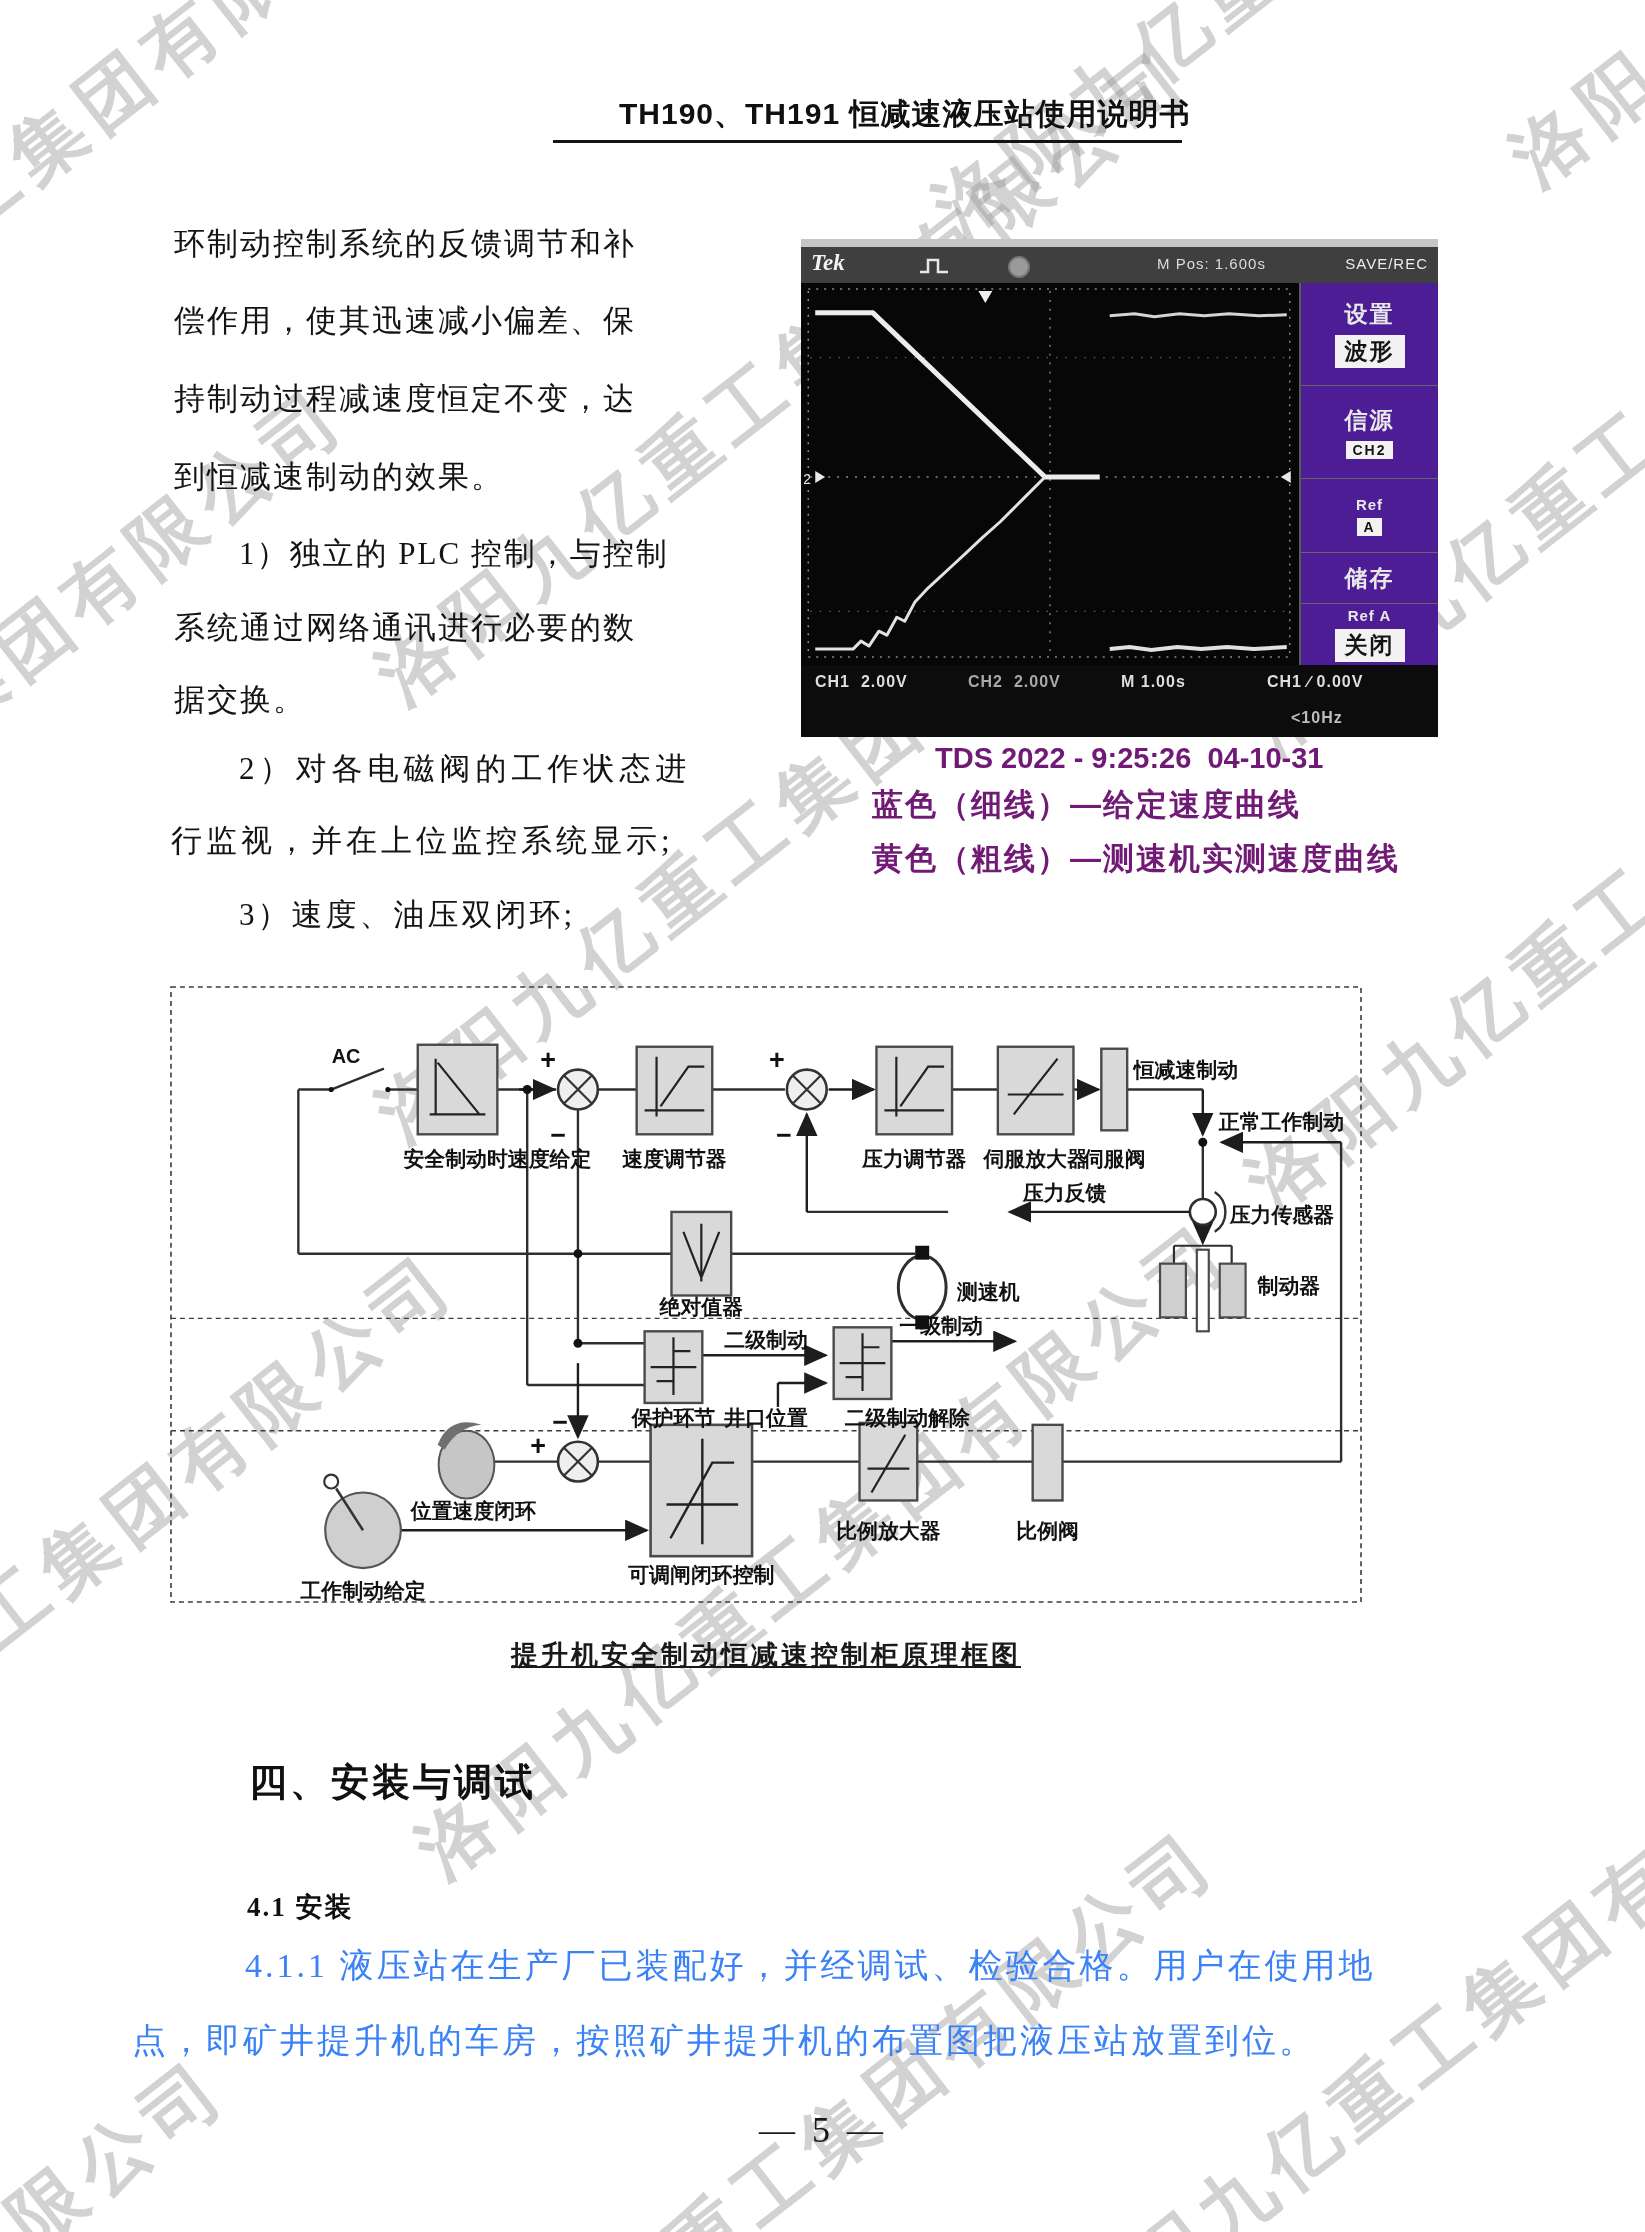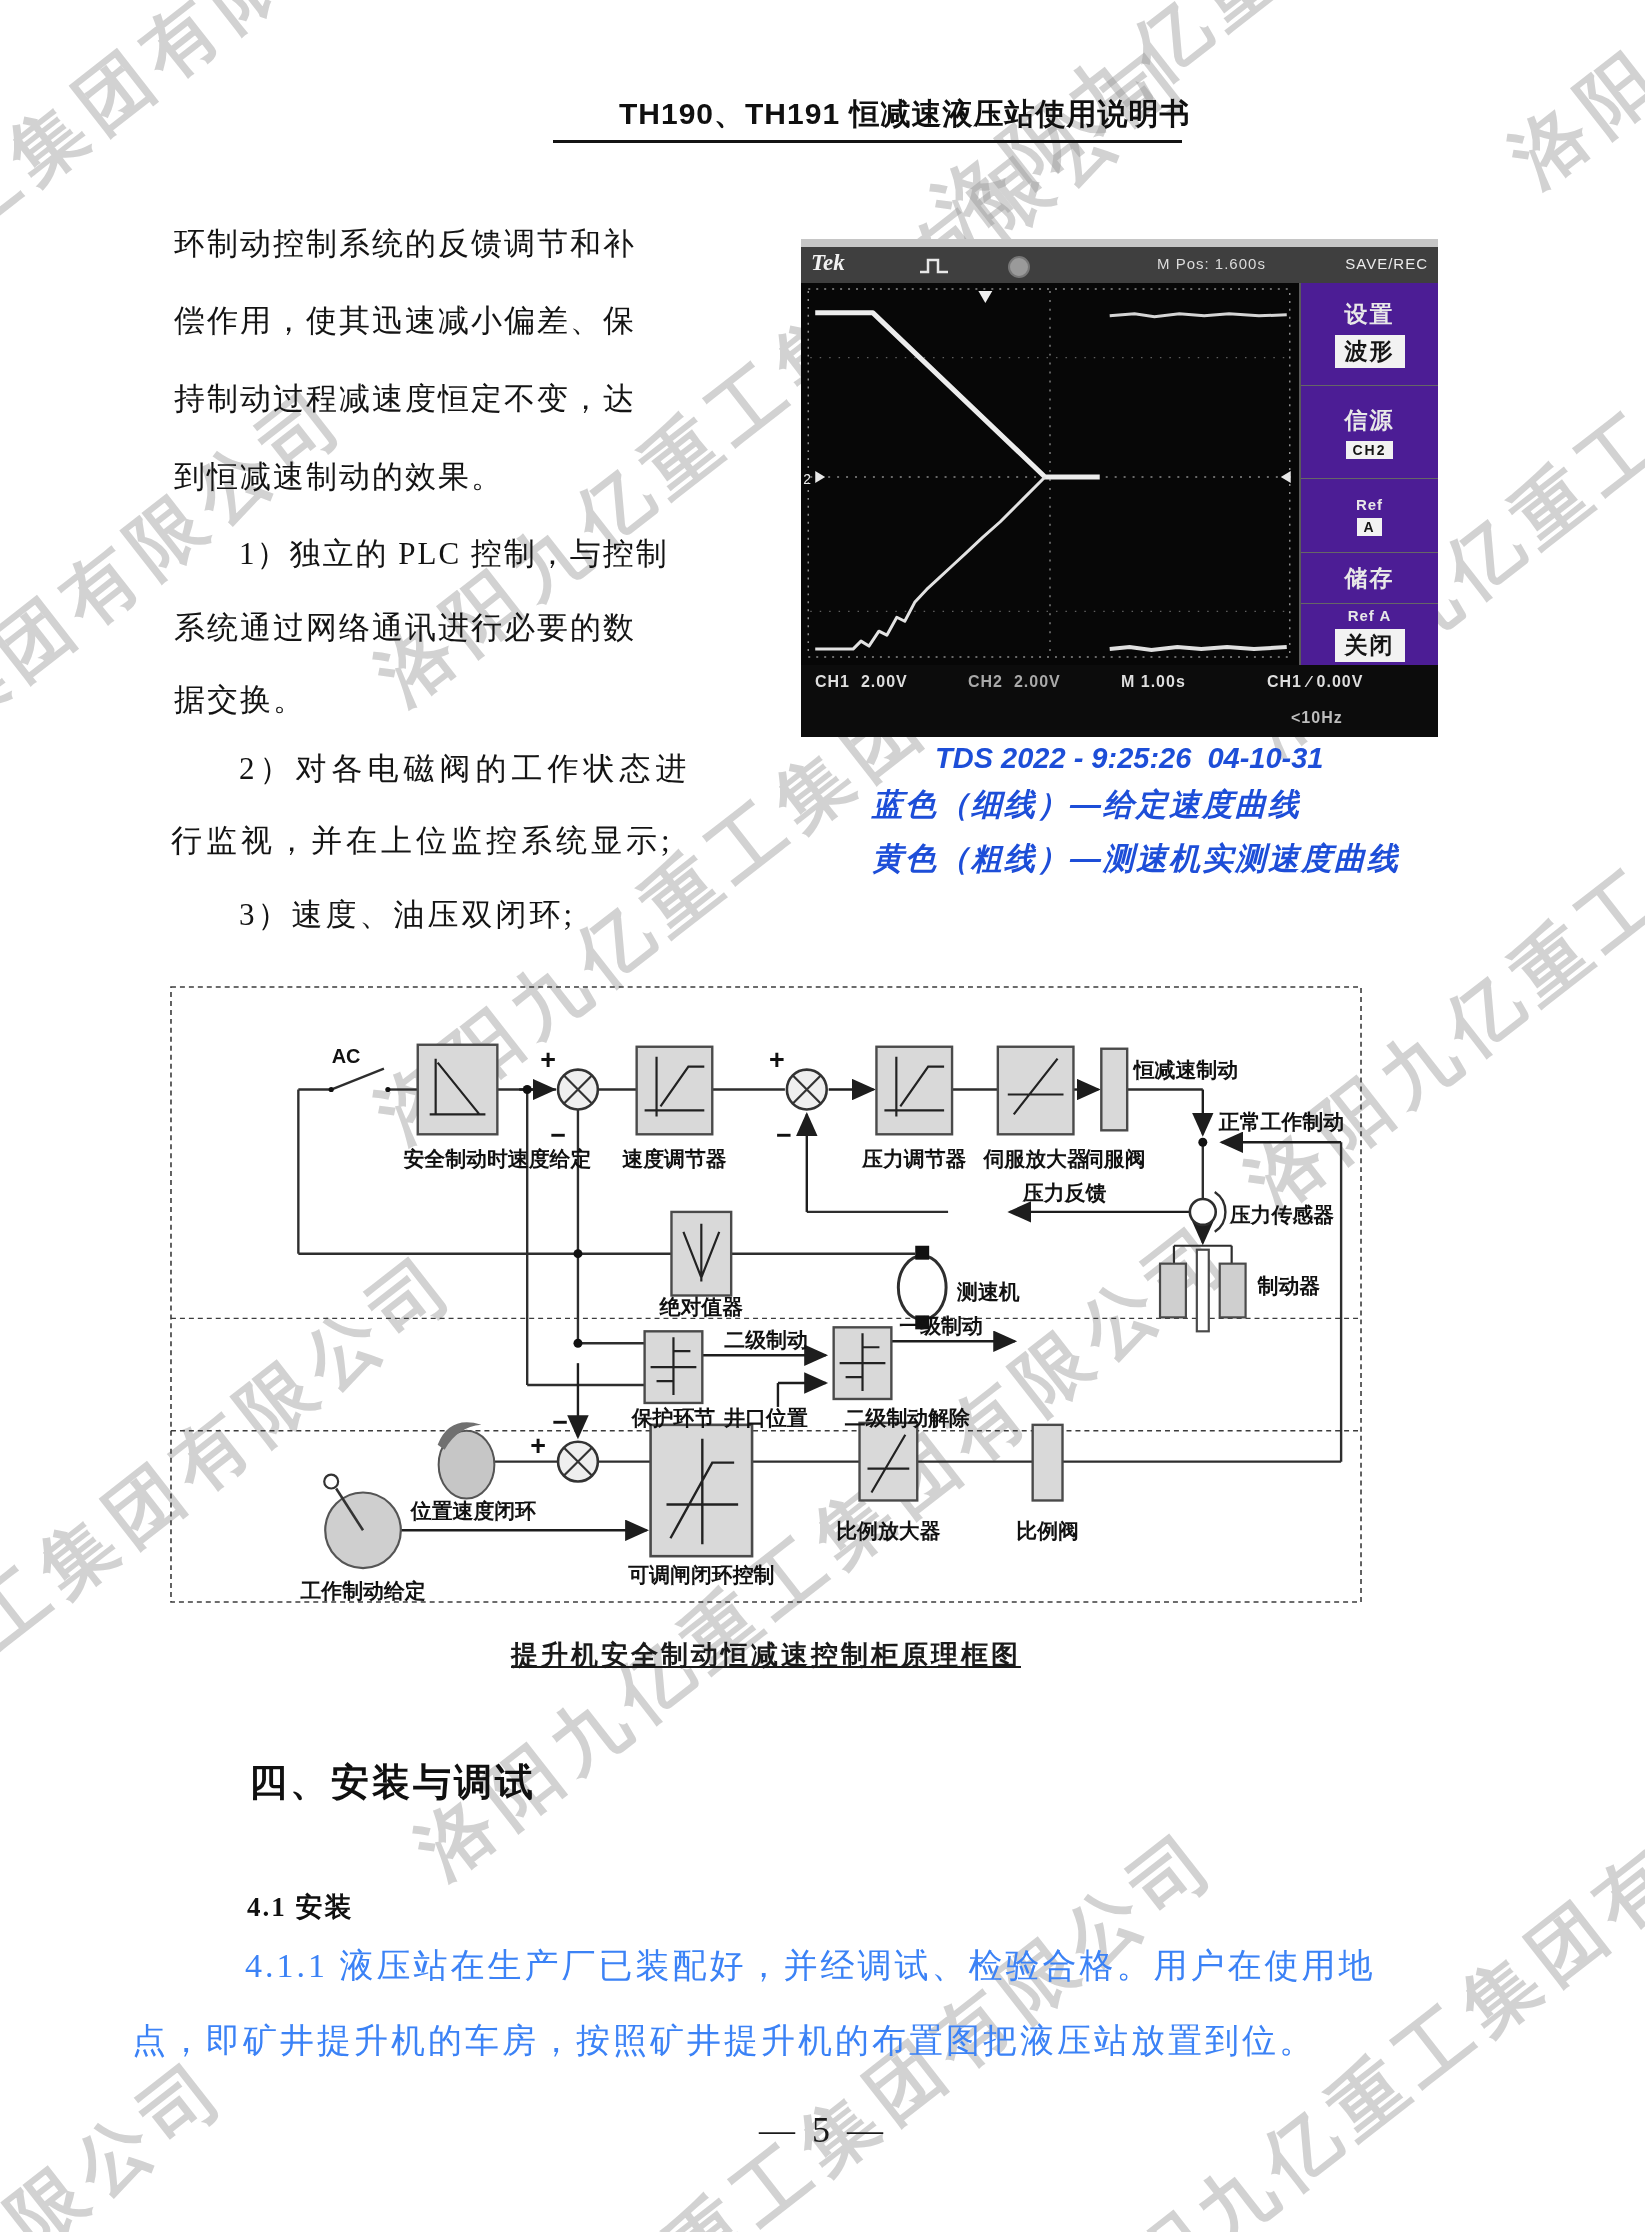--- a/index.html
+++ b/index.html
@@ -42,21 +42,21 @@
       border-bottom:1px solid #666;}
   .g1{height:103px}.g2{height:94px}.g3{height:74px}.g4{height:50px}.g5{height:62px;border-bottom:none}
   .mlabel{font:700 23px "Liberation Sans",sans-serif;color:#e8e8e8;letter-spacing:2px;}
   .mlabel.small{font-size:15px;letter-spacing:1px;font-weight:700;}
   .minv{background:#f2f2f2;color:#141414;font:700 23px "Liberation Sans",sans-serif;
       padding:1px 10px;letter-spacing:2px;}
   .minv.small{font-size:14px;padding:1px 6px;}
   .scope-bottom{position:absolute;left:0;top:418px;width:637px;height:72px;background:#0c0c0c;}
   .ro{position:absolute;font:700 16px "Liberation Sans",sans-serif;color:#dedede;letter-spacing:1px;white-space:pre;}
   
-  .osc-cap{position:absolute;font-family:"Liberation Sans",sans-serif;font-weight:700;color:#1d4ed8;white-space:pre;font-style:italic;}
+  .osc-cap{position:absolute;font-family:"Liberation Sans",sans-serif;font-weight:700;color:#701a75;white-space:pre;}
   .cap-tds{left:935px;top:742px;font-size:29px;}
   .cap-blue{left:872px;top:784px;font-size:31px;letter-spacing:2px;}
   .cap-yellow{left:872px;top:838px;font-size:31px;letter-spacing:2px;}
   
   .diagram{position:absolute;left:169px;top:985px;width:1194px;height:619px;}
   .dia-caption{position:absolute;left:169px;top:1637px;width:1194px;text-align:center;
       font:700 27px "Liberation Sans",sans-serif;color:#1a1a1a;letter-spacing:3px;text-decoration:underline;}
   .dlabel{font:700 21px "Liberation Sans",sans-serif;fill:#111;}
   .dsmall{font:700 20px "Liberation Sans",sans-serif;fill:#111;}
   .dsign{font:700 27px "Liberation Sans",sans-serif;fill:#111;}

